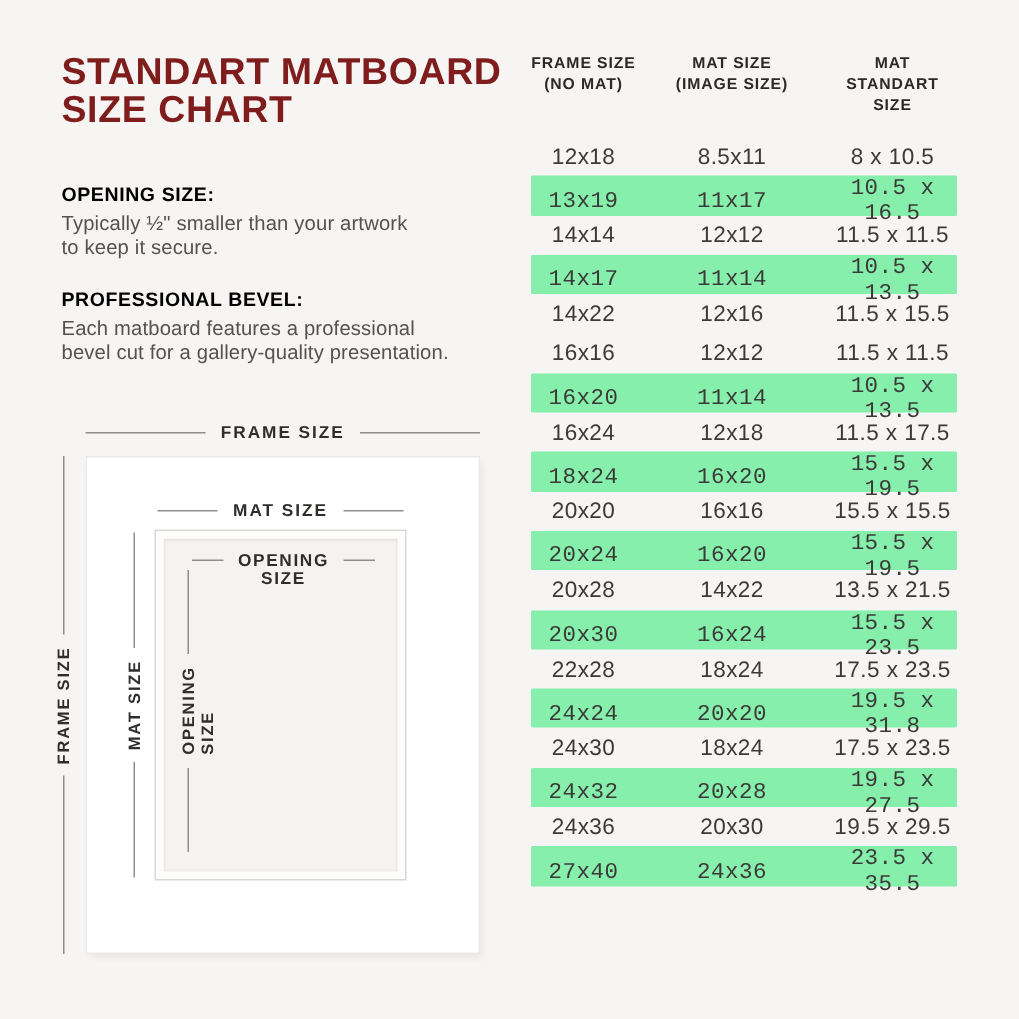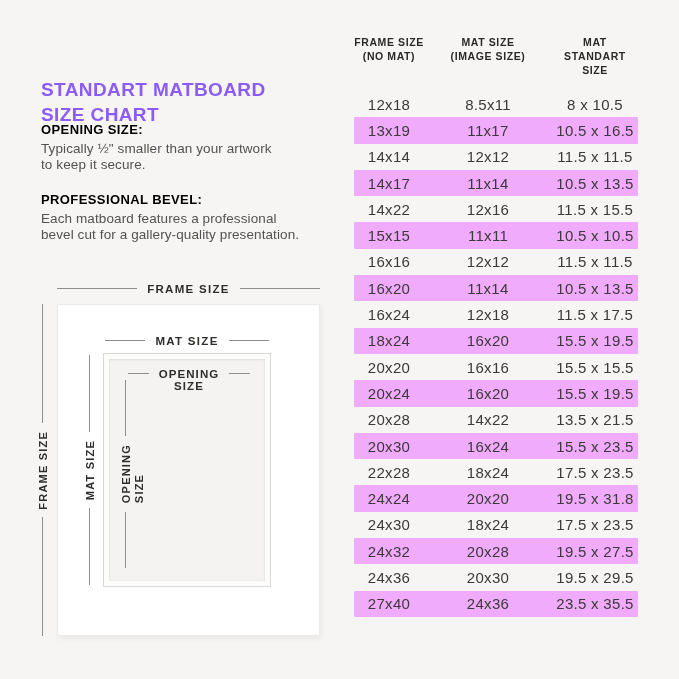--- a/index.html
+++ b/index.html
@@ -7,22 +7,22 @@
   .canvas {
     position:relative; width:679px; height:679px;
     background:#f6f5f3; overflow:hidden;
     font-family:"Liberation Sans", sans-serif;
     color:#2d2d2d;
   }
 
   
   .title {
     position:absolute; left:41px; top:36px;
-    font-size:19px; line-height:25px; font-weight:700;
-    letter-spacing:.4px; color:#8b5cf6;margin-top:41px;
+    font-size:25px; line-height:25px; font-weight:700;
+    letter-spacing:.4px; color:#7f1d1d;
   }
   .section { position:absolute; left:41px; width:300px; }
   .sec-opening { top:122px; }
   .sec-bevel  { top:192px; }
   .section .heading {
     font-size:13px; font-weight:700; letter-spacing:.4px;
     color:#000000; margin-bottom:4px;
   }
   .section .body-line {
     font-size:13.5px; line-height:16px; color:#54524f; letter-spacing:.1px;
@@ -79,21 +79,21 @@
   }
   .hcell {
     text-align:center; font-size:10.5px; font-weight:700;
     letter-spacing:.6px; line-height:14px; color:#2b2a28;
   }
   .tbody { position:absolute; left:354px; top:91px; width:284px; }
   .trow {
     display:grid; grid-template-columns:70px 128px 86px;
     height:26.3px; align-items:center; border-radius:1px;
   }
-  .trow.striped { background:#f0abfc; }
+  .trow.striped { background:#86efac;font-family:Liberation Mono, monospace; }
   .tcell {
     text-align:center; font-size:15px; color:#3c3a38; letter-spacing:.3px;
   }
 </style>
 </head>
 <body>
 
 <div class="canvas">
 
   <div class="title">
@@ -190,25 +190,20 @@
       <div class="trow striped">
         <div class="tcell">14x17</div>
         <div class="tcell">11x14</div>
         <div class="tcell">10.5 x 13.5</div>
       </div>
       <div class="trow">
         <div class="tcell">14x22</div>
         <div class="tcell">12x16</div>
         <div class="tcell">11.5 x 15.5</div>
       </div>
-      <div class="trow striped">
-        <div class="tcell">15x15</div>
-        <div class="tcell">11x11</div>
-        <div class="tcell">10.5 x 10.5</div>
-      </div>
       <div class="trow">
         <div class="tcell">16x16</div>
         <div class="tcell">12x12</div>
         <div class="tcell">11.5 x 11.5</div>
       </div>
       <div class="trow striped">
         <div class="tcell">16x20</div>
         <div class="tcell">11x14</div>
         <div class="tcell">10.5 x 13.5</div>
       </div>

